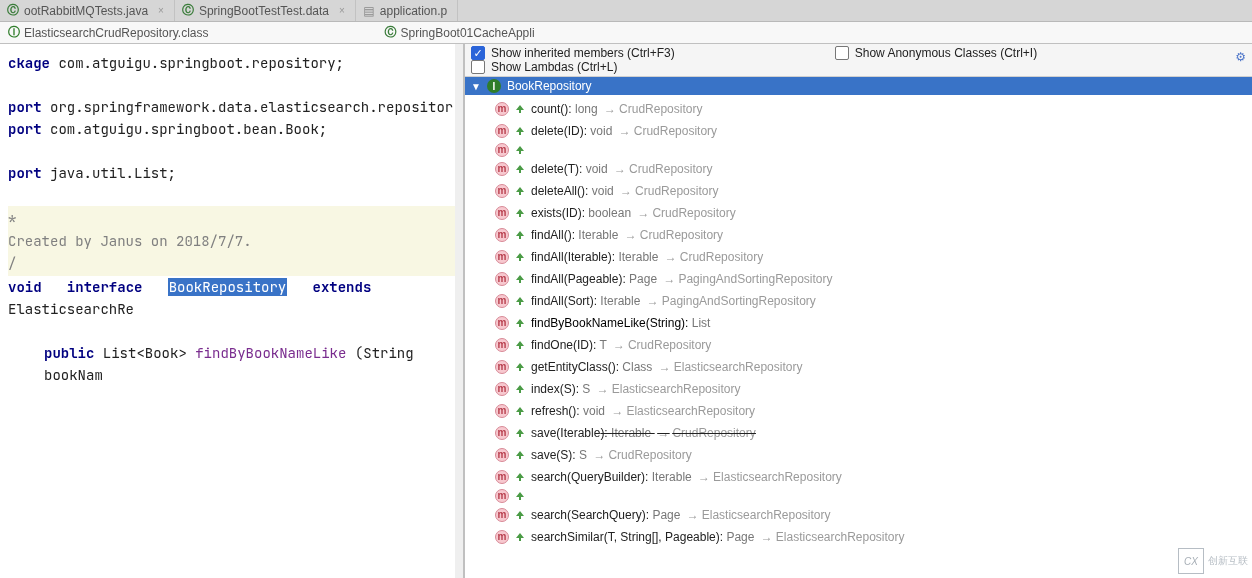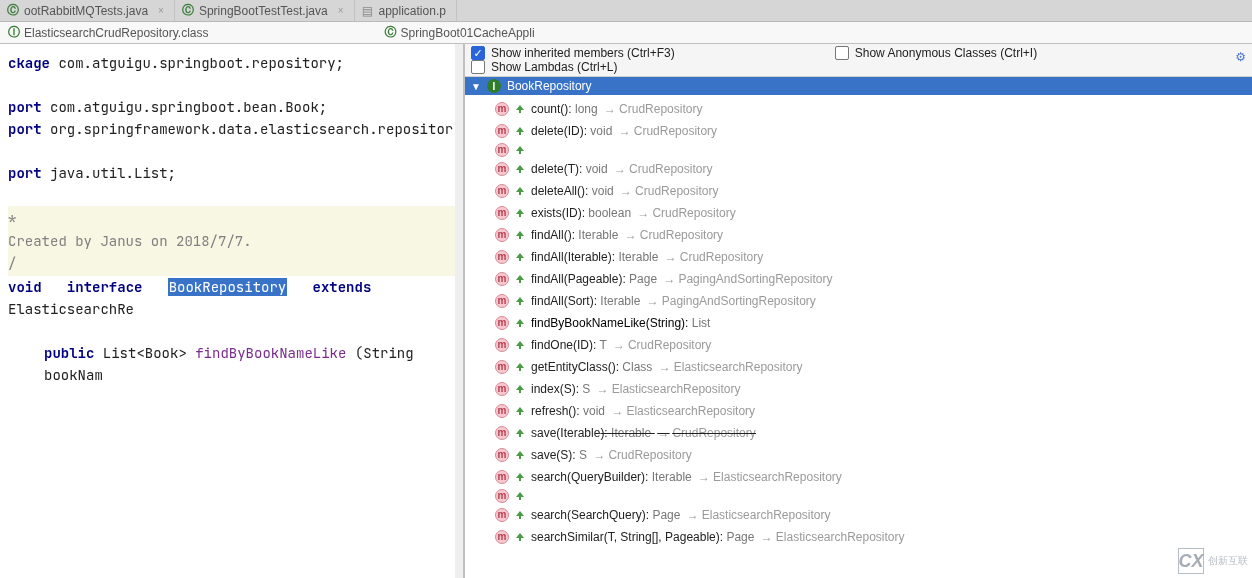--- a/index.html
+++ b/index.html
@@ -39,36 +39,36 @@
   .m-badge { width:14px; height:14px; border-radius:50%; background:#f7c8cf; border:1px solid #d88a97; color:#b73e4d; font-size:10px; font-weight:bold; display:inline-flex; align-items:center; justify-content:center;}
   .up-badge { width:10px; height:10px; display:inline-flex; align-items:center; justify-content:center; }
   .up-badge svg { display:block;}
   .sig { color:#222;}
   .sig .ret { color:#777;}
   .sig .arrow { color:#9a9a9a; margin:0 3px;}
   .sig .origin { color:#9a9a9a; }
   .sig.own { color:#000; font-weight:500;}
   
   .watermark { position:absolute; right:4px; bottom:4px; opacity:.55; font-size:10px; color:#7b8894; display:flex; align-items:center; gap:4px;}
-  .watermark .cx { width:26px; height:26px; border:1px solid #7b8894; display:flex; align-items:center; justify-content:center; font-weight:bold; color:#5c6a78; font-size:18px; font-style:italic;}
+  .watermark .cx { width:26px; height:26px; border:1px solid #7b8894; display:flex; align-items:center; justify-content:center; font-weight:normal; color:#5c6a78; font-size:10px; font-style:italic;}
   
   .editor-scroll { position:absolute; right:0; top:0; bottom:0; width:8px; background:#efefef;}
 </style>
 </head>
 <body>
 
 <div class="file-tabs">
   <div class="file-tab">
     <span class="icon" style="color:#3a7c3a;font-weight:bold;">Ⓒ</span>
     <span>ootRabbitMQTests.java</span>
     <span class="close">×</span>
   </div>
   <div class="file-tab">
     <span class="icon" style="color:#3a7c3a;font-weight:bold;">Ⓒ</span>
-    <span>SpringBootTestTest.java</span>
+    <span>SpringBootTestTest.data</span>
     <span class="close">×</span>
   </div>
   <div class="file-tab">
     <span class="icon" style="color:#8a8a8a;">▤</span>
     <span>application.p</span>
   </div>
 </div>
 
 <div class="file-tabs2">
   <div class="file-tab2">
@@ -79,22 +79,22 @@
     <span class="icon" style="color:#3a7c3a;font-weight:bold;">Ⓒ</span>
     <span>SpringBoot01CacheAppli</span>
   </div>
 </div>
 
 <div class="cols">
 
   <div class="editor">
     <div><span class="kw">ckage</span><span> com.atguigu.springboot.repository;</span></div>
     <div>&nbsp;</div>
+    <div><span class="kw">port</span><span> org.springframework.data.elasticsearch.repositor</span></div>
     <div><span class="kw">port</span><span> com.atguigu.springboot.bean.Book;</span></div>
-    <div><span class="kw">port</span><span> org.springframework.data.elasticsearch.repositor</span></div>
     <div>&nbsp;</div>
     <div><span class="kw">port</span><span> java.util.List;</span></div>
     <div>&nbsp;</div>
     <div class="comment-block">
       <div class="comment-text">*</div>
       <div class="comment-text"> Created by Janus on 2018/7/7.</div>
       <div class="comment-text">/</div>
     </div>
     <div>
       <span class="kw">void</span>

